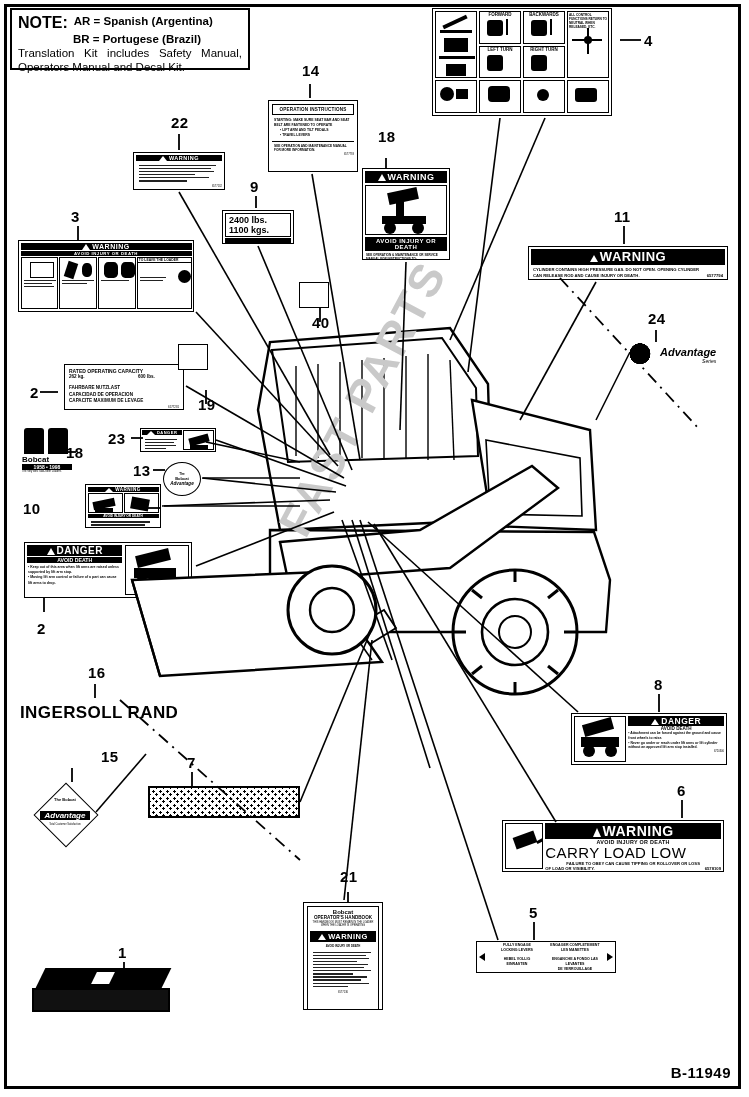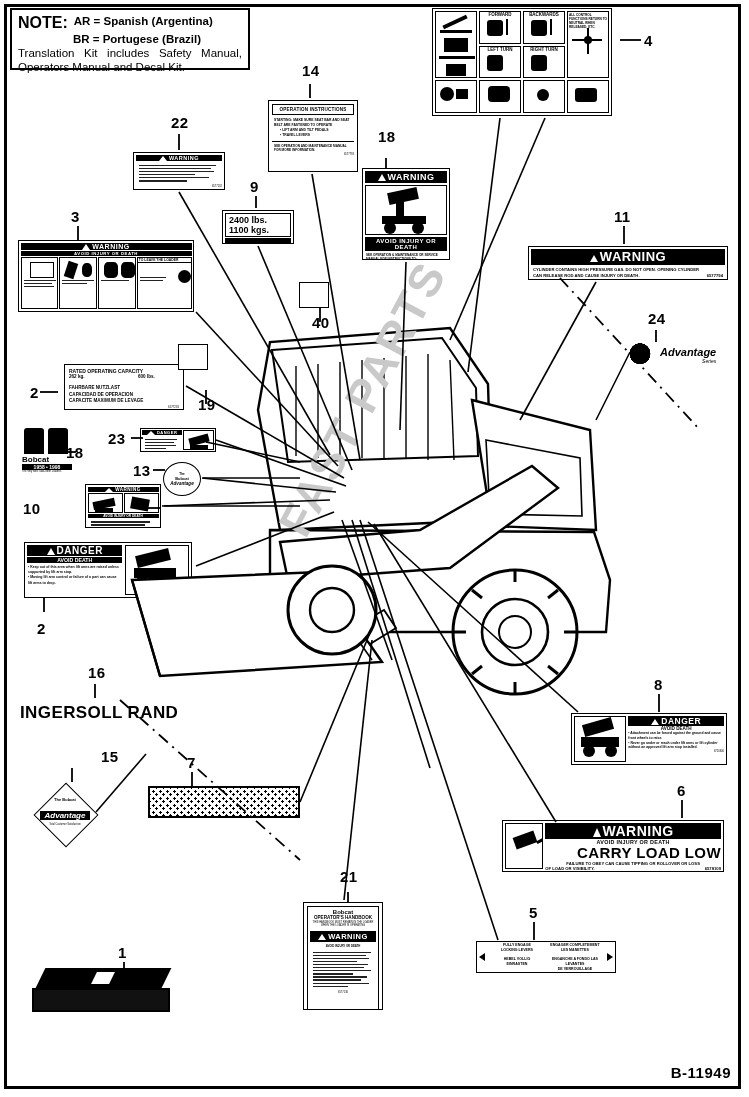--- a/index.html
+++ b/index.html
@@ -350,21 +350,21 @@
 
   <div class="abs decal" style="left:502px;top:820px;width:222px;height:52px;padding:2px;">
     <div style="display:flex;gap:2px;height:100%;">
       <div class="pictobox" style="flex:.62;">
         <div class="scribble" style="left:8px;top:10px;width:22px;height:12px;transform:rotate(-20deg);"></div>
         <div class="scribble" style="left:30px;top:14px;width:14px;height:3px;transform:rotate(-28deg);"></div>
       </div>
       <div style="flex:3;">
         <div class="wbar" style="font-size:14px;padding:0;"><span class="tri" style="border-bottom-width:9px;"></span><span>WARNING</span></div>
         <div style="text-align:center;font-size:5.4px;font-weight:bold;letter-spacing:.3px;">AVOID INJURY OR DEATH</div>
-        <div style="text-align:right;font-size:15px;font-weight:bold;line-height:16px;letter-spacing:.4px;">CARRY LOAD LOW</div>
+        <div style="text-align:left;font-size:15px;font-weight:normal;line-height:16px;letter-spacing:.4px;">CARRY LOAD LOW</div>
         <div style="text-align:center;font-size:4.2px;font-weight:bold;line-height:5.4px;">
           <div>FAILURE TO OBEY CAN CAUSE TIPPING OR ROLLOVER OR LOSS</div>
           <div style="display:flex;justify-content:space-between;">
             <span>OF LOAD OR VISIBILITY.</span>
             <span>6578109</span>
           </div>
         </div>
       </div>
     </div>
   </div>

